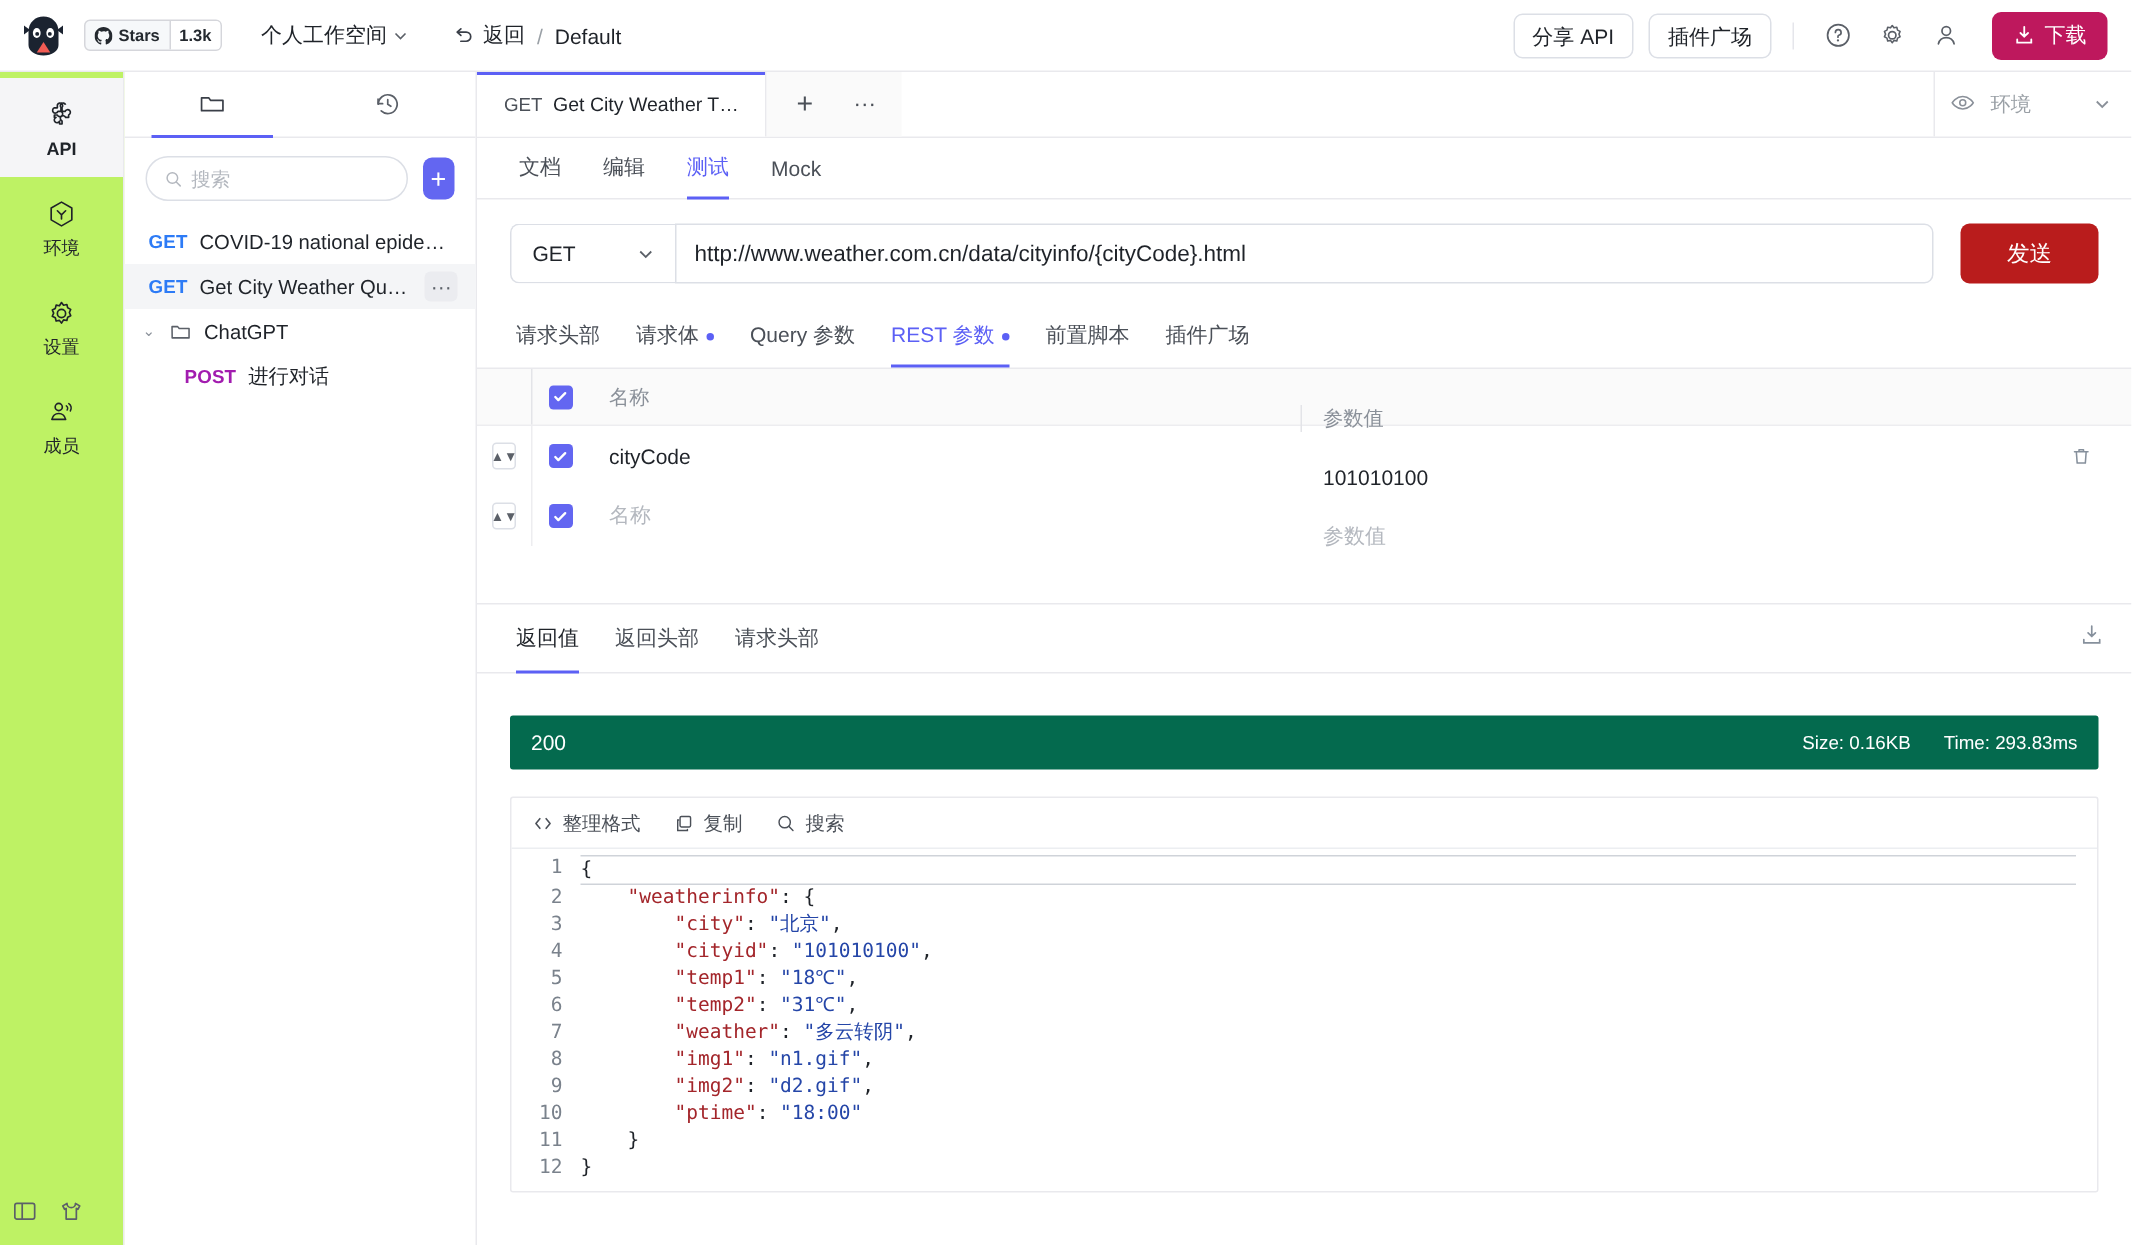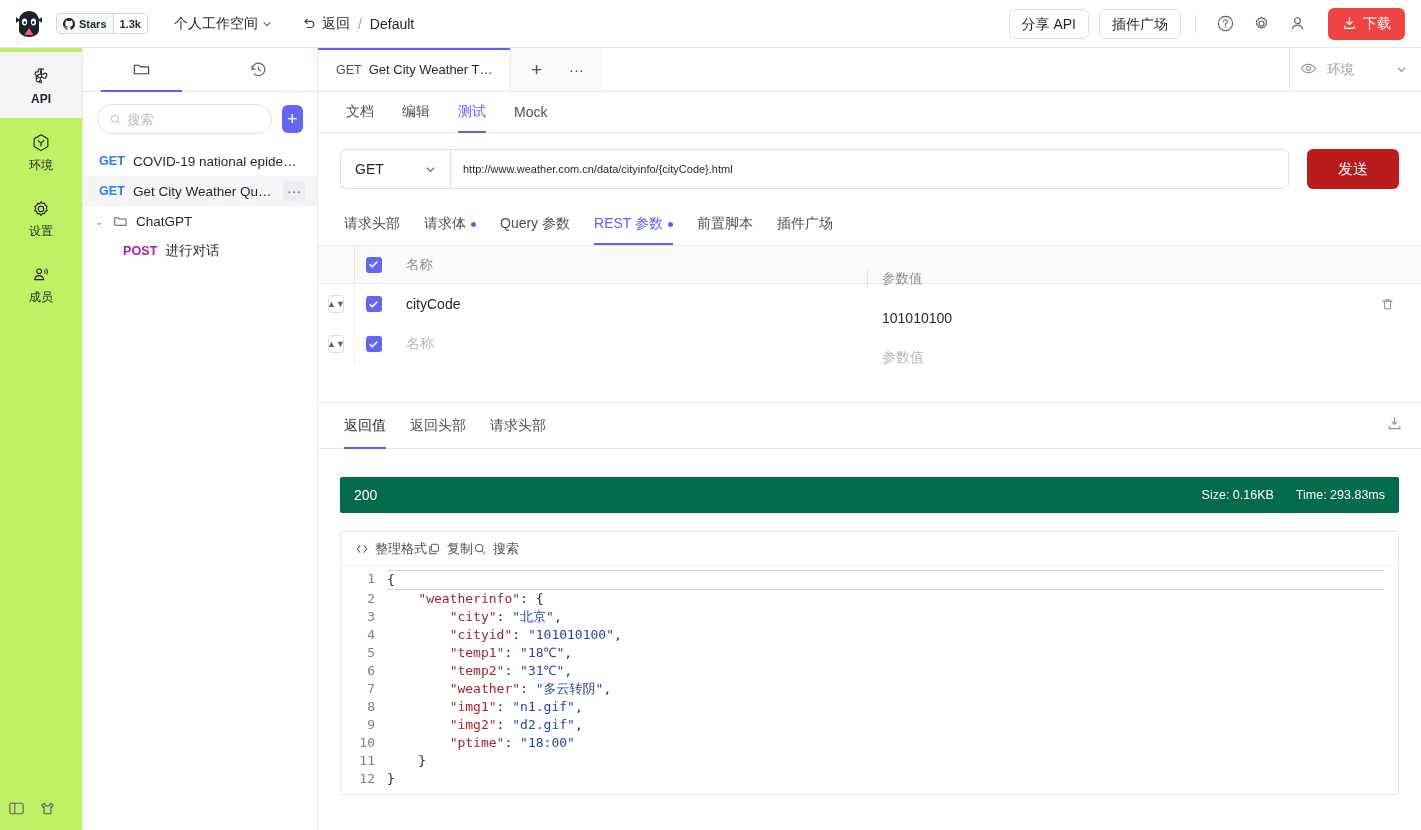--- a/index.html
+++ b/index.html
@@ -45,21 +45,21 @@
   }
   .ghost-btn + .ghost-btn { margin-left: 10px; }
   .vsep { width: 1px; height: 18px; background: #e5e6eb; margin: 0 14px; }
   .icon-btn {
     width: 30px; height: 30px; border-radius: 6px; display:flex;
     align-items:center; justify-content:center; cursor:pointer; color:#4e5969;
   }
   .icon-btn + .icon-btn { margin-left: 6px; }
   .primary-btn {
     margin-left: 16px; height: 32px; padding: 0 14px; border-radius: 6px;
-    background: #ef4444; color: #fff; font-size: 14px; border: none;
+    background: #be185d; color: #fff; font-size: 14px; border: none;
     display:flex; align-items:center; gap:6px; cursor:pointer;
   }
 
   
   .body { flex: 1 1 auto; display: flex; min-height: 0; }
 
   
   .rail {
     width: 83px; flex: 0 0 83px; border-right: 1px solid #e9e9ed;
     background: #bef264; display: flex; flex-direction: column; padding-top: 4px;
@@ -155,21 +155,21 @@
   }
 
   .urlrow { display:flex; align-items:center; gap: 0; padding: 16px 22px 14px 22px; }
   .method-select {
     width: 110px; height: 40px; border: 1px solid #dcdfe6; border-right: none;
     border-radius: 6px 0 0 6px; display:flex; align-items:center;
     justify-content: space-between; padding: 0 14px; font-size: 14px; cursor:pointer;
   }
   .url-input {
     flex: 1 1 auto; height: 40px; border: 1px solid #dcdfe6; border-radius: 0 6px 6px 0;
-    padding: 5px 12px; font-size: 11px; color:#1f2329; outline:none;
+    padding: 5px 12px; font-size: 15px; color:#1f2329; outline:none;
     font-family: "Liberation Sans", sans-serif;
   }
   .send-btn {
     margin-left: 18px; width: 92px; height: 40px; border-radius: 6px; border:none;
     background: #b91c1c; color:#fff; font-size: 15px; cursor:pointer;
   }
 
   .paramtabs { height: 42px; display:flex; align-items:center; padding: 0 8px 0 14px; }
   .ptab {
     position:relative; padding: 0 12px; height: 42px; display:flex; align-items:center;
@@ -221,21 +221,21 @@
   }
 
   .status-wrap { padding: 28px 22px 0 22px; }
   .status-bar {
     height: 36px; background: #046a4e; color: #fff; border-radius: 2px;
     display:flex; align-items:center; padding: 0 14px; font-size: 14px;
   }
   .status-meta { margin-left:auto; display:flex; gap: 22px; font-size: 12.5px; }
 
   .code-wrap { margin: 18px 22px 0 22px; border:1px solid #e9e9ed; border-radius: 2px; }
-  .code-tools { height: 34px; display:flex; align-items:center; padding: 0 14px;
+  .code-tools { height: 34px; display:flex; align-items:center; gap: 22px; padding: 0 14px;
                 border-bottom:1px solid #eceef1; font-size: 13px; color:#4b5058; }
   .code-tool { display:flex; align-items:center; gap: 6px; cursor:pointer; }
   .code-body {
     font-family: "DejaVu Sans Mono", "Liberation Mono", monospace;
     font-size: 13px; line-height: 18px; padding: 4px 0 6px 0;
   }
   .cl { display:flex; }
   .ln { width: 46px; flex: 0 0 46px; text-align:right; padding-right: 12px; color:#7a828c; user-select:none; }
   .ct { flex: 1 1 auto; white-space: pre; color:#1f2329; }
   .cl.first .ct { border-top: 1px solid #cfd3d9; border-bottom: 1px solid #cfd3d9; margin-right: 14px; }

